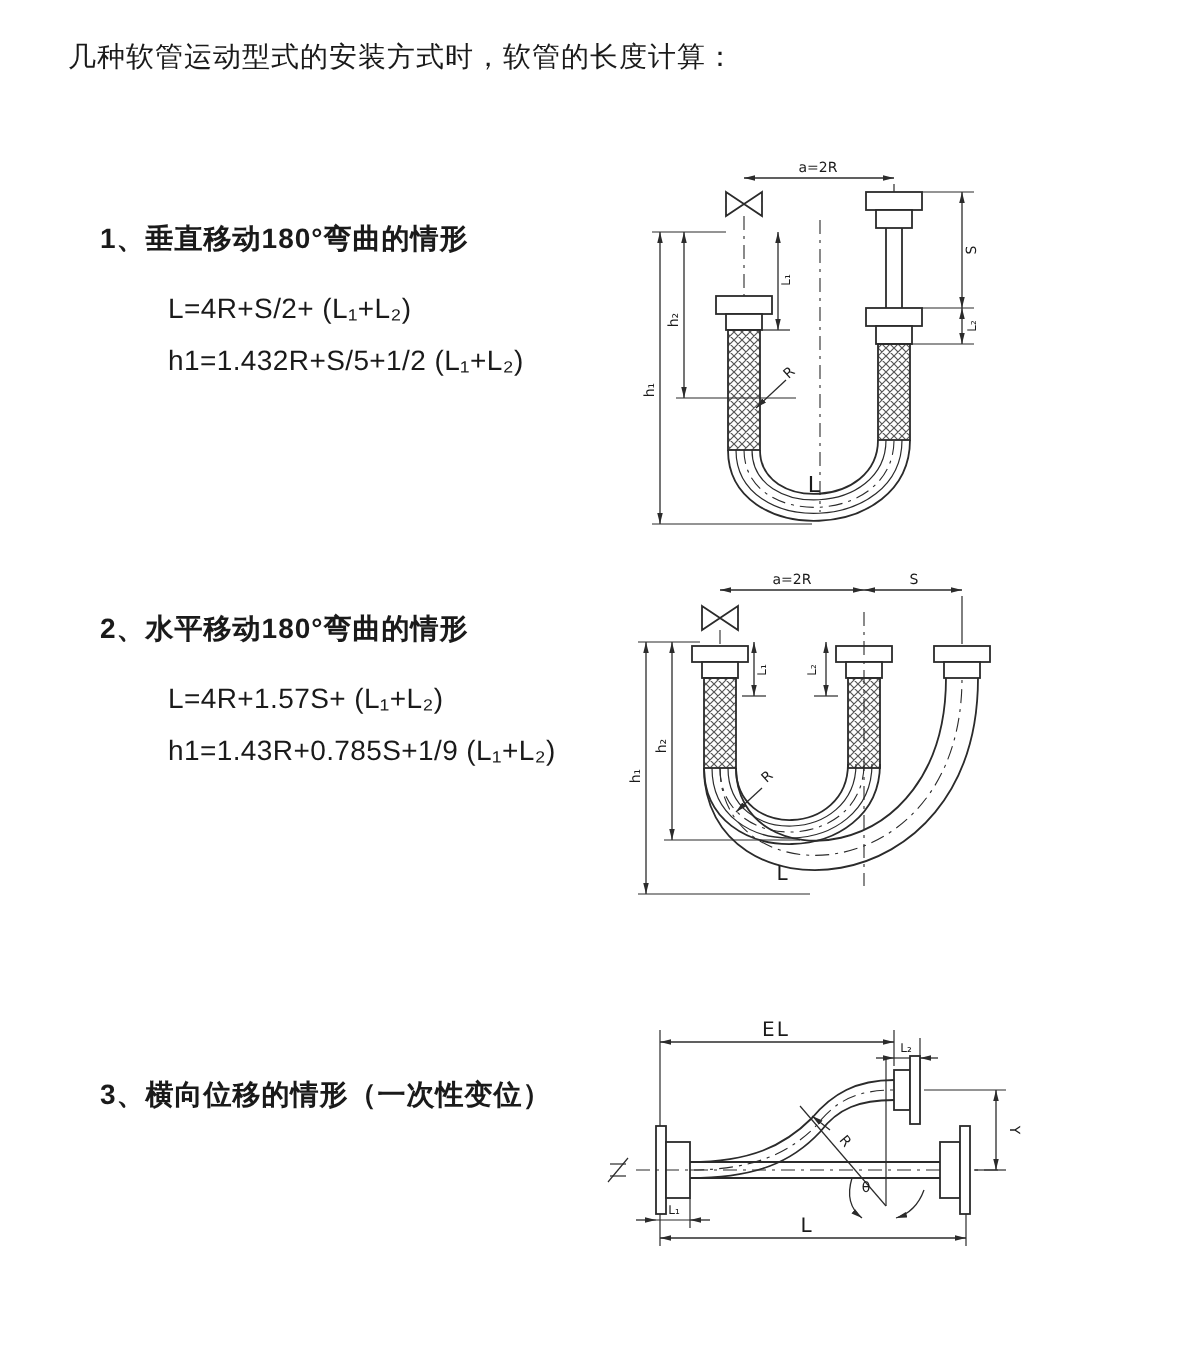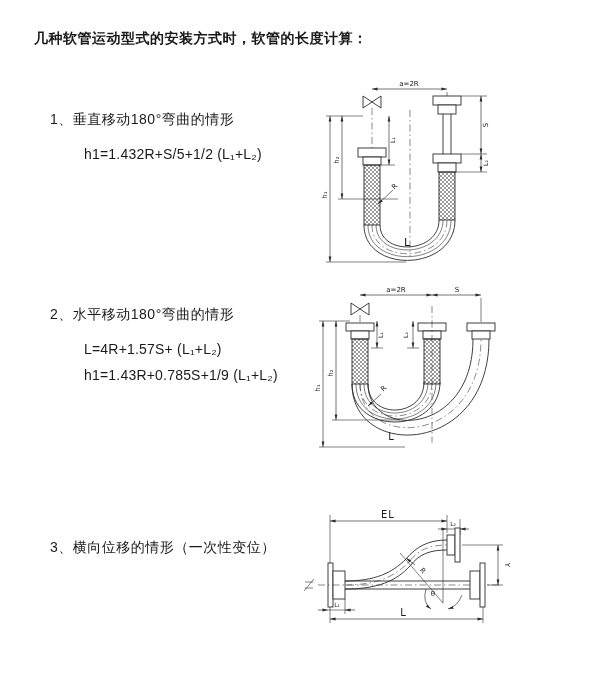--- a/index.html
+++ b/index.html
@@ -1,22 +1,22 @@
 <!DOCTYPE html>
 <html><head>
 <meta charset="utf-8">
 <style>
   html,body{margin:0;padding:0;}
   body{
     width:600px;height:675px;background:#ffffff;position:relative;overflow:hidden;
     font-family:"Liberation Sans","DejaVu Sans",sans-serif;color:#1a1a1a;
   }
-  .title{position:absolute;left:34px;top:20px;font-size:14px;font-weight:bold;letter-spacing:.5px;margin-top:10px;}
+  .title{position:absolute;left:34px;top:20px;font-size:14px;font-weight:normal;letter-spacing:.5px;}
   .sec{position:absolute;}
-  .sec-h{font-size:14px;font-weight:normal;letter-spacing:.5px;}
+  .sec-h{font-size:14px;font-weight:bold;letter-spacing:.5px;}
   .formulas{margin:12px 0 0 34px;font-size:14px;line-height:26px;letter-spacing:.2px;}
   #sec1{left:50px;top:111px;}
   #sec2{left:50px;top:306px;}
   #sec3{left:50px;top:539px;}
   .diag{position:absolute;}
   svg{display:block;}
   .ln{stroke:#2b2b2b;stroke-width:.9;fill:none;}
   .thin{stroke:#2b2b2b;stroke-width:.6;fill:none;}
   .dim{stroke:#2b2b2b;stroke-width:.65;fill:none;}
   .dash{stroke:#2b2b2b;stroke-width:.55;fill:none;stroke-dasharray:7 3 1.5 3;}
@@ -39,20 +39,21 @@
       <path d="M0,4 L4,0 M-1,1 L1,-1 M3,5 L5,3 M0,0 L4,4 M-1,3 L1,5 M3,-1 L5,1" stroke="#555" stroke-width="0.6" fill="none"></path>
     </pattern>
   </defs>
 </svg>
 
 <div class="title">几种软管运动型式的安装方式时，软管的长度计算：</div>
 
 <div class="sec" id="sec1">
   <div class="sec-h">1、垂直移动180°弯曲的情形</div>
   <div class="formulas">
+    <div>L=4R+S/2+ (L₁+L₂)</div>
     <div>h1=1.432R+S/5+1/2 (L₁+L₂)</div>
   </div>
 </div>
 
 <div class="sec" id="sec2">
   <div class="sec-h">2、水平移动180°弯曲的情形</div>
   <div class="formulas">
     <div>L=4R+1.57S+ (L₁+L₂)</div>
     <div>h1=1.43R+0.785S+1/9 (L₁+L₂)</div>
   </div>

